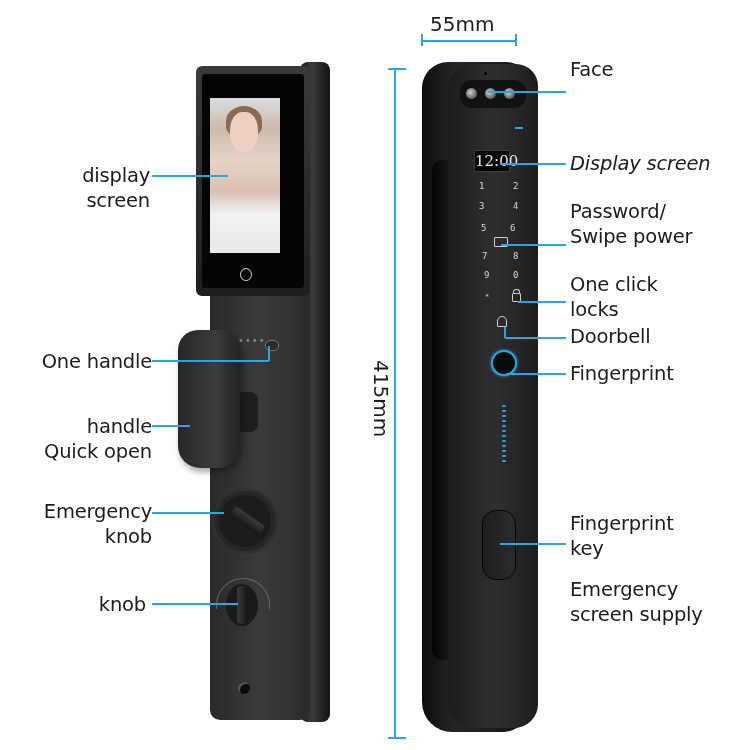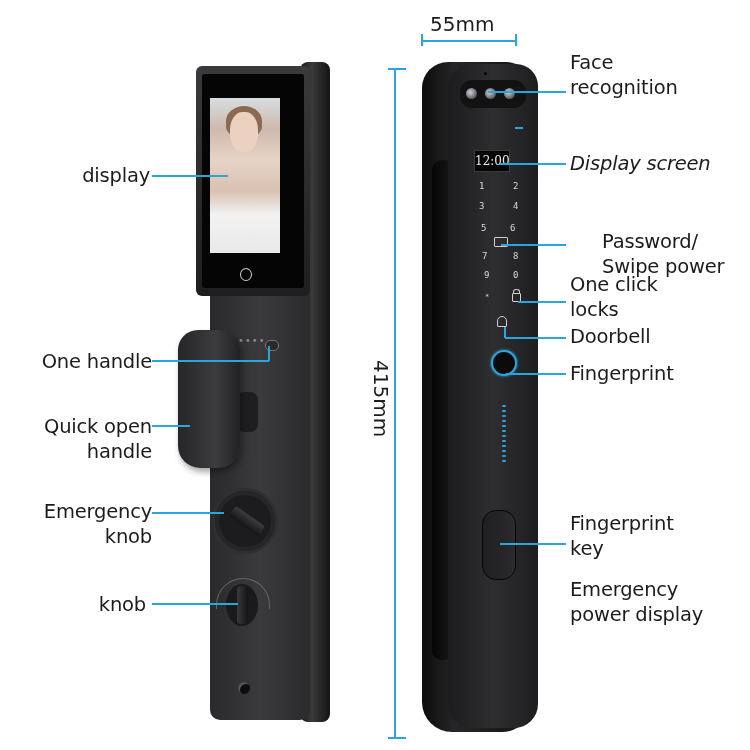--- a/index.html
+++ b/index.html
@@ -28,21 +28,21 @@
   .anti-knob { position:absolute; left:226px; top:584px; width:32px; height:42px; border-radius:50%; background:#1a1a1c; }
   .anti-bar { position:absolute; left:11px; top:2px; width:11px; height:38px; background:linear-gradient(90deg,#3a3a3c,#141416); border-radius:4px; }
   .screw { position:absolute; left:238px; top:682px; width:12px; height:12px; border-radius:50%; background:#0c0c0c; box-shadow: inset 2px 2px 0 #555; }
   
   .r-body-back { position:absolute; left:422px; top:62px; width:110px; height:670px; background:linear-gradient(90deg,#0c0c0c,#262628 30%,#141414); border-radius:26px 26px 30px 30px; }
   .r-body { position:absolute; left:448px; top:64px; width:90px; height:664px; background:linear-gradient(90deg,#1c1c1e,#2e2e30 50%,#1e1e20); border-radius:24px 22px 24px 24px; }
   .r-groove { position:absolute; left:432px; top:160px; width:22px; height:500px; border-radius:10px; background:linear-gradient(90deg,#050505,#1a1a1a); }
   .cam-bar { position:absolute; left:460px; top:80px; width:66px; height:28px; background:#121212; border-radius:12px; }
   .cam { position:absolute; top:8px; width:11px; height:11px; border-radius:50%; background:radial-gradient(circle at 40% 40%,#cfd3d6,#6a6e72 60%,#2a2a2a); }
   .mic { position:absolute; left:484px; top:72px; width:3px; height:3px; border-radius:50%; background:#000; }
-  .oled { position:absolute; left:474px; top:150px; width:34px; height:20px; background:#060606; border:1px solid #3a3a3a; color:#e8e8e8; font-family:"DejaVu Serif", serif; font-size:12px; line-height:20px; text-align:center; }
+  .oled { position:absolute; left:474px; top:150px; width:34px; height:20px; background:#060606; border:1px solid #3a3a3a; color:#e8e8e8; font-family:"DejaVu Serif", serif; font-size:15px; line-height:20px; text-align:center; }
   .key { position:absolute; color:#d8d8d8; font-size:9px; font-family:"DejaVu Sans Mono", monospace; }
   .card-icon { position:absolute; left:494px; top:237px; width:12px; height:8px; border:1px solid #cfcfcf; border-radius:1px; }
   .lock-icon { position:absolute; left:512px; top:293px; width:7px; height:7px; border:1px solid #cfcfcf; border-radius:1px; }
   .lock-icon::before { content:""; position:absolute; left:0px; top:-5px; width:5px; height:4px; border:1px solid #cfcfcf; border-bottom:none; border-radius:3px 3px 0 0; }
   .bell-icon { position:absolute; left:497px; top:316px; width:8px; height:9px; border:1.4px solid #cfcfcf; border-bottom:1.4px solid #cfcfcf; border-radius:5px 5px 1px 1px; }
   .fp { position:absolute; left:491px; top:350px; width:22px; height:22px; border-radius:50%; border:2px solid #2aa6dd; background:#0b0b0b; box-shadow:0 0 3px #2aa6dd; }
   .led { position:absolute; left:502px; width:4px; height:2px; background:#2aa6dd; border-radius:1px; }
   .mkey { position:absolute; left:482px; top:510px; width:32px; height:68px; border:1px solid #050505; border-radius:14px; background:linear-gradient(90deg,#1f1f21,#2b2b2d); }
 </style>
 </head>
@@ -79,32 +79,33 @@
   </div>
   <div class="anti-arc"></div>
   <div class="anti-knob">
     <div class="anti-bar"></div>
   </div>
   <div class="screw"></div>
 </div>
 
 <div class="label right" style="left:60px;top:163px;width:90px;">
   <div>display</div>
+  <div>screen</div>
 </div>
 <div class="line" style="left:152px;top:175px;width:76px;"></div>
 
 <div class="label right" style="left:14px;top:349px;width:138px;">
   <div>One handle</div>
 </div>
 <div class="line" style="left:152px;top:360px;width:117px;"></div>
 <div class="vline" style="left:268px;top:346px;height:15px;"></div>
 
 <div class="label right" style="left:14px;top:414px;width:138px;">
+  <div>handle</div>
   <div>Quick open</div>
-  <div>handle</div>
 </div>
 <div class="line" style="left:152px;top:425px;width:38px;"></div>
 
 <div class="label right" style="left:14px;top:499px;width:138px;">
   <div>Emergency</div>
   <div>knob</div>
 </div>
 <div class="line" style="left:152px;top:512px;width:72px;"></div>
 
 <div class="label right" style="left:14px;top:592px;width:132px;">
@@ -149,33 +150,32 @@
     <div class="led" style="top:440px;"></div>
     <div class="led" style="top:445px;"></div>
     <div class="led" style="top:450px;"></div>
     <div class="led" style="top:455px;"></div>
     <div class="led" style="top:460px;"></div>
   </div>
   <div class="mkey"></div>
 </div>
 
 <div class="line" style="left:488px;top:91px;width:78px;"></div>
-<div class="label" style="left:570px;top:50px;">
+<div class="label" style="left:570px;top:57px;">
   <div>Face</div>
-  <div>recognition</div>
 </div>
 <div class="line" style="left:515px;top:127px;width:8px;"></div>
 
 <div class="line" style="left:500px;top:163px;width:66px;"></div>
 <div class="label" style="left:570px;top:151px;font-style:italic;">
   <div>Display screen</div>
 </div>
 
 <div class="line" style="left:501px;top:244px;width:65px;"></div>
-<div class="label" style="left:570px;top:229px;margin-left:32px;">
+<div class="label" style="left:570px;top:199px;">
   <div>Password/</div>
   <div>Swipe power</div>
 </div>
 
 <div class="line" style="left:518px;top:301px;width:48px;"></div>
 <div class="label" style="left:570px;top:272px;">
   <div>One click</div>
   <div>locks</div>
 </div>
 
@@ -191,14 +191,14 @@
 </div>
 
 <div class="line" style="left:500px;top:543px;width:66px;"></div>
 <div class="label" style="left:570px;top:511px;">
   <div>Fingerprint</div>
   <div>key</div>
 </div>
 
 <div class="label" style="left:570px;top:577px;">
   <div>Emergency</div>
-  <div>power display</div>
+  <div>screen supply</div>
 </div>
 
 </body></html>

